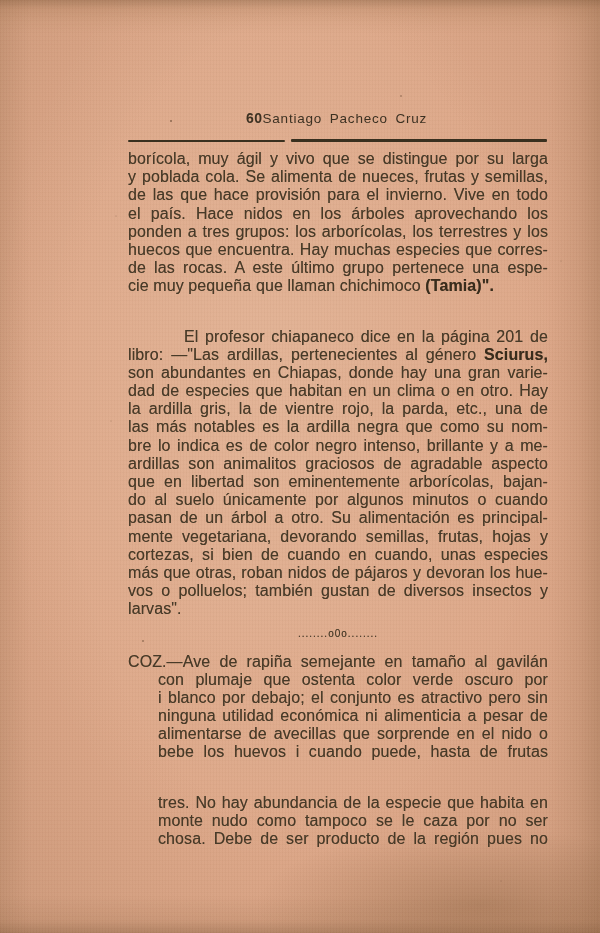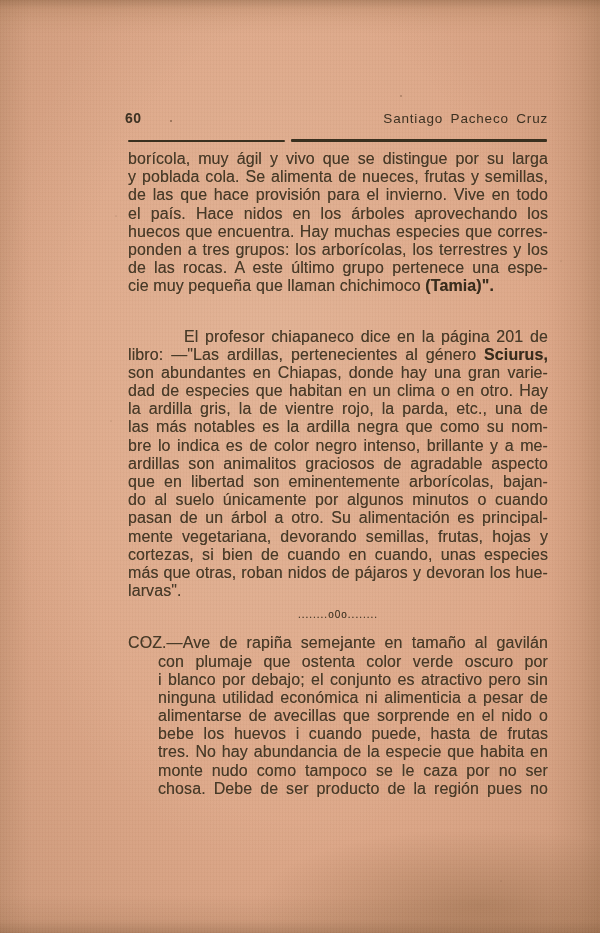--- a/index.html
+++ b/index.html
@@ -30,21 +30,21 @@
     box-shadow: -55px 95px 0 -0.5px rgba(75,50,30,0.45),
                 230px -25px 0 0 rgba(75,50,30,0.35),
                 390px 140px 0 -0.5px rgba(75,50,30,0.4),
                 -28px 520px 0 0 rgba(75,50,30,0.45),
                 120px 640px 0 -1px rgba(75,50,30,0.3),
                 330px 760px 0 -0.5px rgba(75,50,30,0.35),
                 430px 430px 0 -1px rgba(75,50,30,0.3),
                 -60px 300px 0 -0.5px rgba(75,50,30,0.4);}
   .hdr{
     position:absolute;left:125px;right:52px;top:110px;height:20px;
-    display:flex;justify-content:space-between;align-items:baseline;
+    display:flex;justify-content:center;align-items:baseline;
   }
   .pagenum{font-weight:700;font-size:14px;color:#3c3122;letter-spacing:0.5px;}
   .running{font-weight:400;font-size:13.5px;color:#3c3122;letter-spacing:0.8px;word-spacing:3px;}
   .rules{position:absolute;left:128px;right:53px;top:139px;display:flex;gap:6px;}
   .rule{background:#39301f;border-radius:1px;}
   .rule-left{width:157px;height:2px;margin-top:1px;}
   .rule-right{flex:1;height:3px;}
   .content{position:absolute;left:128px;right:52px;top:150px;}
   .tline{
     text-align:justify;text-align-last:justify;
@@ -78,48 +78,49 @@
     <div class="rule rule-left"></div>
     <div class="rule rule-right"></div>
   </div>
 
   <div class="content">
     <div class="para">
         <div class="tline"><span>borícola, muy ágil y vivo que se distingue por su larga</span></div>
         <div class="tline"><span>y poblada cola. Se alimenta de nueces, frutas y semillas,</span></div>
         <div class="tline"><span>de las que hace provisión para el invierno. Vive en todo</span></div>
         <div class="tline"><span>el país. Hace nidos en los árboles aprovechando los</span></div>
+        <div class="tline"><span>ponden a tres grupos: los arborícolas, los terrestres y los</span></div>
         <div class="tline"><span>huecos que encuentra. Hay muchas especies que corres-</span></div>
-        <div class="tline"><span>ponden a tres grupos: los arborícolas, los terrestres y los</span></div>
         <div class="tline"><span>de las rocas. A este último grupo pertenece una espe-</span></div>
         <div class="tline noj"><span>cie muy pequeña que llaman chichimoco </span><span class="b">(Tamia)".</span></div>
       </div>
     <div class="para para2">
         <div class="tline" style="padding-left: 56px; margin-top: 32px;"><span>El profesor chiapaneco dice en la página 201 de su</span></div>
         <div class="tline"><span>libro: —"Las ardillas, pertenecientes al género </span><span class="b">Sciurus,</span></div>
         <div class="tline"><span>son abundantes en Chiapas, donde hay una gran varie-</span></div>
         <div class="tline"><span>dad de especies que habitan en un clima o en otro. Hay</span></div>
         <div class="tline"><span>la ardilla gris, la de vientre rojo, la parda, etc., una de</span></div>
         <div class="tline"><span>las más notables es la ardilla negra que como su nom-</span></div>
         <div class="tline"><span>bre lo indica es de color negro intenso, brillante y a me-</span></div>
         <div class="tline"><span>ardillas son animalitos graciosos de agradable aspecto</span></div>
         <div class="tline"><span>que en libertad son eminentemente arborícolas, bajan-</span></div>
         <div class="tline"><span>do al suelo únicamente por algunos minutos o cuando</span></div>
         <div class="tline"><span>pasan de un árbol a otro. Su alimentación es principal-</span></div>
         <div class="tline"><span>mente vegetariana, devorando semillas, frutas, hojas y</span></div>
         <div class="tline"><span>cortezas, si bien de cuando en cuando, unas especies</span></div>
         <div class="tline"><span>más que otras, roban nidos de pájaros y devoran los hue-</span></div>
+        <div class="tline"><span>vos o polluelos; también gustan de diversos insectos y</span></div>
         <div class="tline noj"><span>larvas".</span></div>
       </div>
     <div class="divider">........o0o........</div>
     <div class="para entry">
         <div class="tline"><span>COZ.—Ave de rapiña semejante en tamaño al gavilán pero</span></div>
         <div class="tline" style="padding-left: 30px;"><span>con plumaje que ostenta color verde oscuro por encima</span></div>
         <div class="tline" style="padding-left: 30px;"><span>i blanco por debajo; el conjunto es atractivo pero sin</span></div>
         <div class="tline" style="padding-left: 30px;"><span>ninguna utilidad económica ni alimenticia a pesar de</span></div>
         <div class="tline" style="padding-left: 30px;"><span>alimentarse de avecillas que sorprende en el nido o se</span></div>
         <div class="tline" style="padding-left: 30px;"><span>bebe los huevos i cuando puede, hasta de frutas silves-</span></div>
-        <div class="tline" style="padding-left: 30px;"><span>tres. No hay abundancia de la especie que habita en</span></div>
+        <div class="tline" style="padding-left: 30px; margin-top: 32px;"><span>tres. No hay abundancia de la especie que habita en</span></div>
         <div class="tline" style="padding-left: 30px;"><span>monte nudo como tampoco se le caza por no ser prove-</span></div>
         <div class="tline" style="padding-left: 30px;"><span>chosa. Debe de ser producto de la región pues no encon-</span></div>
       </div>
   </div>
 </div>
 
 </body></html>

